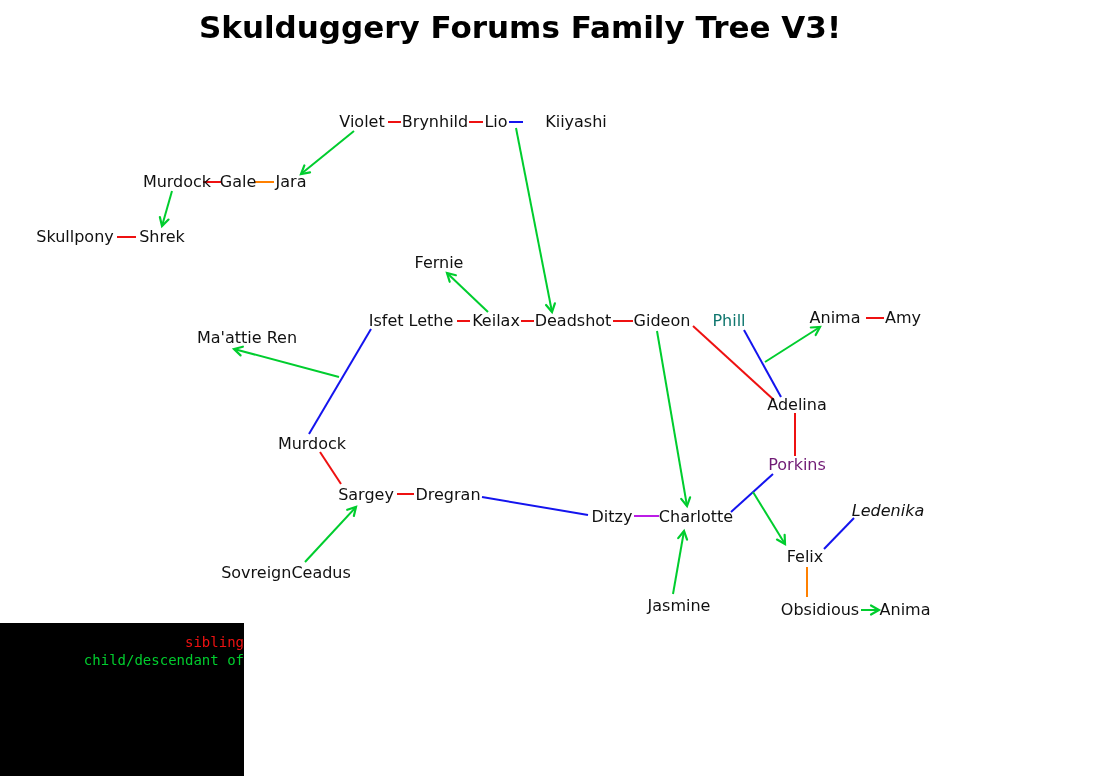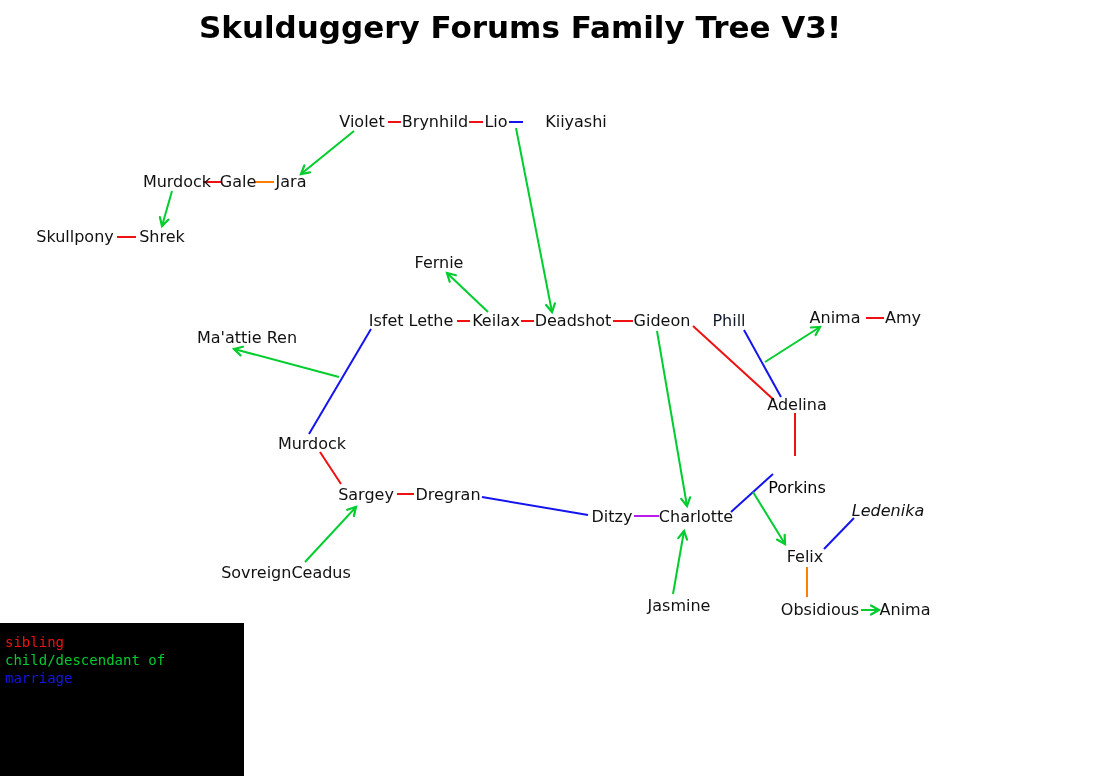--- a/index.html
+++ b/index.html
@@ -3,20 +3,21 @@
 <meta charset="utf-8">
 <style>
   html, body { margin: 0; padding: 0; background: #ffffff; }
   .canvas {
     position: relative;
     width: 1100px;
     height: 776px;
     background: #ffffff;
     overflow: hidden;
     font-family: "DejaVu Sans", "Liberation Sans", sans-serif;
+    text-align: right;
   }
   .title {
     position: absolute;
     top: 9px;
     left: 520px;
     transform: translateX(-50%);
     white-space: nowrap;
     font-size: 31px;
     font-weight: bold;
     color: #000000;
@@ -110,39 +111,38 @@
       <span class="node-label" style="left: 238px; top: 182px; color: rgb(17, 17, 17);">Gale</span>
       <span class="node-label" style="left: 291px; top: 182px; color: rgb(17, 17, 17);">Jara</span>
       <span class="node-label" style="left: 75px; top: 237px; color: rgb(17, 17, 17);">Skullpony</span>
       <span class="node-label" style="left: 162px; top: 237px; color: rgb(17, 17, 17);">Shrek</span>
       <span class="node-label" style="left: 439px; top: 263px; color: rgb(17, 17, 17);">Fernie</span>
       <span class="node-label" style="left: 224px; top: 338px; color: rgb(17, 17, 17); margin-left: 23px;">Ma'attie Ren</span>
       <span class="node-label" style="left: 411px; top: 321px; color: rgb(17, 17, 17);">Isfet Lethe</span>
       <span class="node-label" style="left: 496px; top: 321px; color: rgb(17, 17, 17);">Keilax</span>
       <span class="node-label" style="left: 573px; top: 321px; color: rgb(17, 17, 17);">Deadshot</span>
       <span class="node-label" style="left: 662px; top: 321px; color: rgb(17, 17, 17);">Gideon</span>
-      <span class="node-label" style="left: 729px; top: 321px; color: #0f172a;">Phill</span>
+      <span class="node-label" style="left: 729px; top: 321px; color: #0f766e;">Phill</span>
       <span class="node-label" style="left: 835px; top: 318px; color: rgb(17, 17, 17);">Anima</span>
       <span class="node-label" style="left: 903px; top: 318px; color: rgb(17, 17, 17);">Amy</span>
       <span class="node-label" style="left: 797px; top: 405px; color: rgb(17, 17, 17);">Adelina</span>
       <span class="node-label" style="left: 312px; top: 444px; color: rgb(17, 17, 17);">Murdock</span>
-      <span class="node-label" style="left: 797px; top: 465px; color: #000000; margin-top: 23px;">Porkins</span>
+      <span class="node-label" style="left: 797px; top: 465px; color: #701a75;">Porkins</span>
       <span class="node-label" style="left: 366px; top: 495px; color: rgb(17, 17, 17);">Sargey</span>
       <span class="node-label" style="left: 448px; top: 495px; color: rgb(17, 17, 17);">Dregran</span>
       <span class="node-label" style="left: 612px; top: 517px; color: rgb(17, 17, 17);">Ditzy</span>
       <span class="node-label" style="left: 696px; top: 517px; color: rgb(17, 17, 17);">Charlotte</span>
       <span class="node-label" style="left: 888px; top: 511px; color: rgb(17, 17, 17); font-style: italic;">Ledenika</span>
       <span class="node-label" style="left: 805px; top: 557px; color: rgb(17, 17, 17);">Felix</span>
       <span class="node-label" style="left: 286px; top: 573px; color: rgb(17, 17, 17);">SovreignCeadus</span>
       <span class="node-label" style="left: 679px; top: 606px; color: rgb(17, 17, 17);">Jasmine</span>
       <span class="node-label" style="left: 820px; top: 610px; color: rgb(17, 17, 17);">Obsidious</span>
       <span class="node-label" style="left: 905px; top: 610px; color: rgb(17, 17, 17);">Anima</span>
     </div>
 
   <div class="legend">
     <div id="legend-items">
         <div class="legend-item" style="color: rgb(238, 17, 17);">sibling</div>
         <div class="legend-item" style="color: rgb(0, 205, 46);">child/descendant of</div>
-        <div class="legend-item" style="color: rgb(20, 20, 238);">marriage</div>
       </div>
   </div>
 
 </div>
 
 </body></html>

